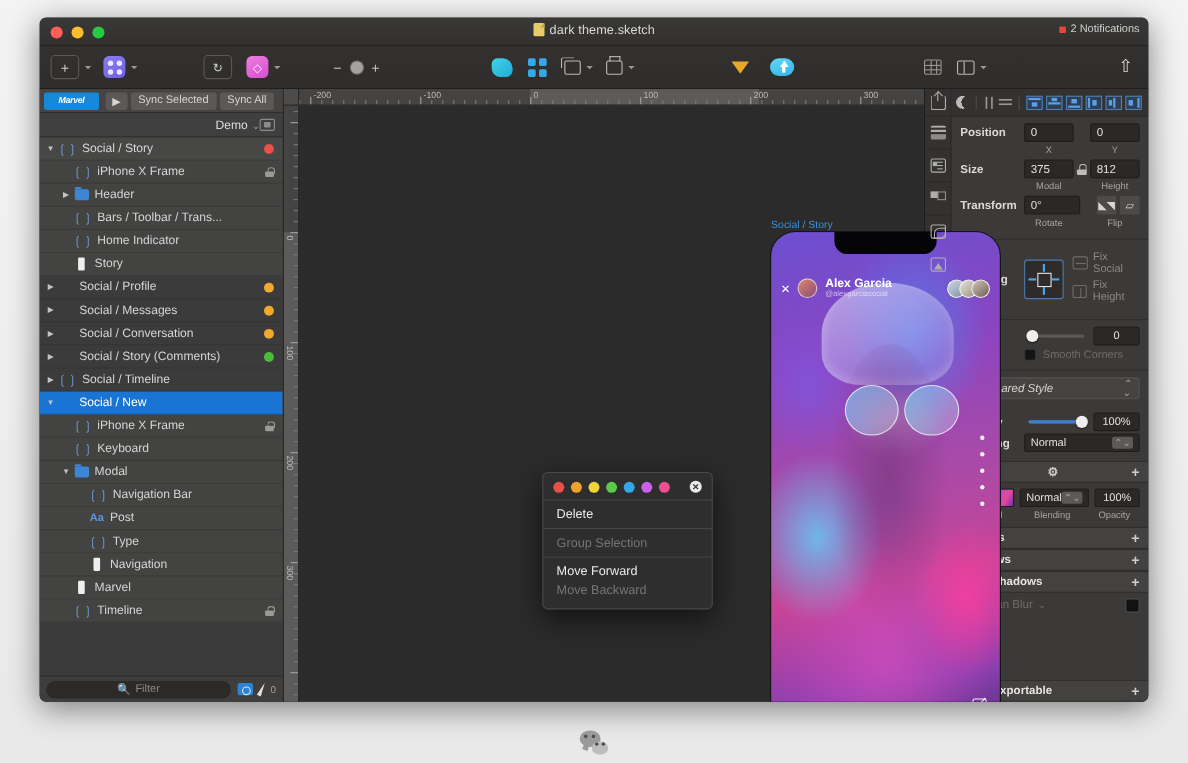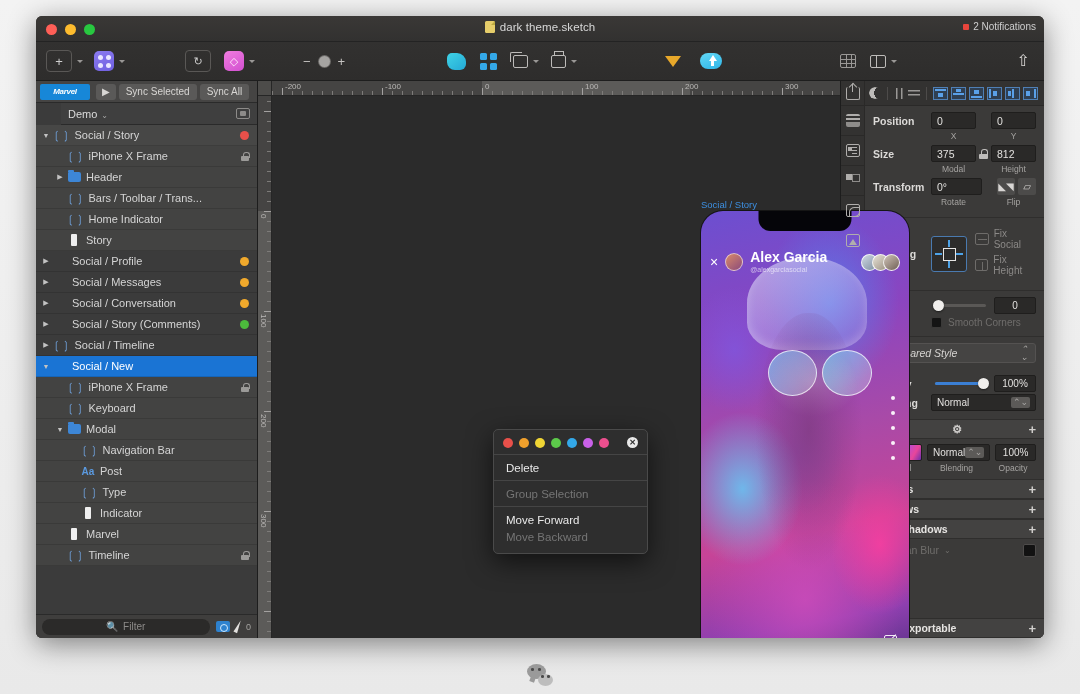--- a/index.html
+++ b/index.html
@@ -184,24 +184,23 @@
     letter-spacing:-.3px;
   }
   .mv-btn {
     height: 16px; padding: 0 7px;
     background: #5a5958; border-radius: 3px;
     color: #d8d6d4; font-size: 10px;
     display: flex; align-items: center; margin-right: 3px;
   }
   .mv-btn.play { padding: 0 6px; }
   #page-row {
-    height: 22px; display: flex; align-items: center; justify-content: space-between;
+    height: 22px; display: flex; align-items: center; justify-content: flex-end;
     padding: 0 7px; background: #3f3f3f;
     border-bottom: 1px solid #2a2a2a;
-    margin-left: 25px;
   }
   #page-row .nm { font-size: 11px; color: #dcdcdc; }
   #page-row .nm .cv { display:inline-block;margin-left:4px;color:#a7a7a7;font-size:8px;}
   .mini-box { width: 14px; height: 11px; border: 1px solid #8d8b89; border-radius: 2px;
      display:flex;align-items:center;justify-content:center; }
   .mini-box i { width: 6px; height: 5px; background: #8d8b89; border-radius:1px; }
 
   #layers { flex: 1; overflow: hidden; background: #3b3b3b; }
   .layer {
     height: 21px; display: flex; align-items: center;
@@ -317,21 +316,21 @@
     position: absolute; left:0; right:0; top: 36px; height: 30px;
     display: flex; align-items: center; padding: 0 9px; gap: 7px;
   }
   #ab-close { color: #fff; font-size: 14px; line-height: 1; font-weight: 300;}
   #ab-avatar {
     width: 18px; height: 18px; border-radius: 50%;
     background: linear-gradient(140deg,#d98a6a,#8b4a7a);
     border: 1px solid rgba(255,255,255,.6);
   }
   #ab-names { flex:1; line-height: 1.12; }
-  #ab-name { font-size: 14px; color:#fff; font-weight: 600; }
+  #ab-name { font-size: 11px; color:#fff; font-weight: 600; }
   #ab-handle { font-size: 7px; color: rgba(255,255,255,.62); }
   #ab-group { display:flex; }
   #ab-group i {
     width: 17px; height: 17px; border-radius: 50%;
     border: 1.2px solid rgba(255,255,255,.85);
     margin-left: -6px; display:block;
   }
   #ab-group i:nth-child(1){background:linear-gradient(140deg,#cfd8e4,#7d8ea0);}
   #ab-group i:nth-child(2){background:linear-gradient(140deg,#e7e3d8,#9a8f80);}
   #ab-group i:nth-child(3){background:linear-gradient(140deg,#d0c4b8,#6f5f55);}
@@ -739,21 +738,21 @@
               <span class="licon">
                 <span class="sym-ico">❲❳</span>
               </span>
               <span class="lname">Type</span>
             </div>
             <div class="layer child" style="padding-left: 32px;">
               <span class="disclosure "></span>
               <span class="licon">
                 <span class="rect-ico"></span>
               </span>
-              <span class="lname">Indicator</span>
+              <span class="lname">Navigation</span>
             </div>
             <div class="layer child" style="padding-left: 18px;">
               <span class="disclosure "></span>
               <span class="licon">
                 <span class="rect-ico"></span>
               </span>
               <span class="lname">Marvel</span>
             </div>
             <div class="layer child" style="padding-left: 18px;">
               <span class="disclosure "></span>

